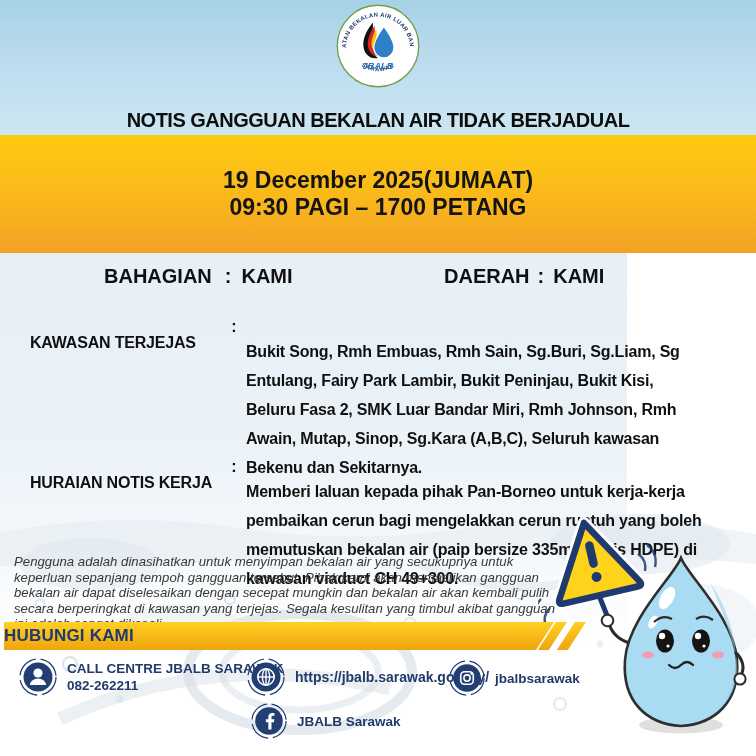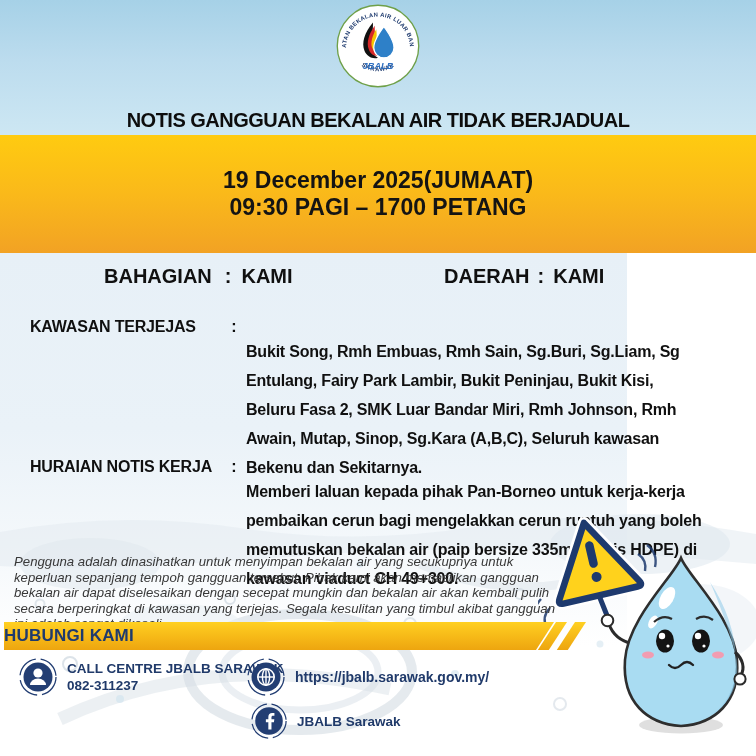--- a/index.html
+++ b/index.html
@@ -36,21 +36,21 @@
   .pair-daerah{left:428px;margin-left:16px;}
   .info-pair .sep{margin:0 10px 0 13px;}
   .pair-daerah .sep{margin:0 9px 0 8px;}
   .section-row{
     position:absolute;left:30px;width:706px;
     display:grid;grid-template-columns:192px 24px 460px;align-items:start;
     color:#101010;
   }
   .row-kawasan{top:59px;}
   .row-huraian{top:199px;}
-  .section-label{font-weight:bold;font-size:16px;letter-spacing:-0.2px;line-height:29px;white-space:nowrap;}
+  .section-label{font-weight:bold;font-size:16px;letter-spacing:-0.2px;line-height:29px;white-space:nowrap;margin-top:16px;}
   .section-colon{font-weight:bold;font-size:16px;line-height:29px;text-align:center;}
   .section-text{font-weight:bold;font-size:16px;letter-spacing:-0.2px;line-height:29px;margin-top:25px;}
   .disclaimer{
     position:absolute;top:301px;left:14px;width:552px;
     font-style:italic;font-size:13.2px;line-height:15.6px;color:#383838;z-index:3;
   }
   
   .contact-band{
     position:absolute;top:369px;left:4px;width:550px;height:28px;z-index:3;
     background:linear-gradient(180deg,#ffd022 0%,#f6b817 55%,#eda50f 100%);
@@ -168,36 +168,46 @@
 
     <div class="contact-item contact-call">
       <svg width="40" height="40" viewBox="0 0 40 40">
         <circle cx="20" cy="20" r="18" fill="none" stroke="#233e73" stroke-width="1.3" stroke-dasharray="24 5"></circle>
         <circle cx="20" cy="20" r="14.5" fill="#233e73"></circle>
         <circle cx="20" cy="16" r="4.6" fill="#ffffff"></circle>
         <path d="M12,28 a8,6.5 0 0 1 16,0 Z" fill="#ffffff"></path>
       </svg>
       <div class="contact-text">
         <div>CALL CENTRE JBALB SARAWAK</div>
-        <div>082-311237</div>
+        <div>082-262211</div>
       </div>
     </div>
 
     <div class="contact-item contact-web">
       <svg width="40" height="40" viewBox="0 0 40 40">
         <circle cx="20" cy="20" r="18" fill="none" stroke="#233e73" stroke-width="1.3" stroke-dasharray="24 5"></circle>
         <circle cx="20" cy="20" r="14.5" fill="#233e73"></circle>
         <circle cx="20" cy="20" r="8.2" fill="none" stroke="#ffffff" stroke-width="1.6"></circle>
         <ellipse cx="20" cy="20" rx="3.6" ry="8.2" fill="none" stroke="#ffffff" stroke-width="1.4"></ellipse>
         <line x1="11.8" y1="20" x2="28.2" y2="20" stroke="#ffffff" stroke-width="1.4"></line>
         <line x1="20" y1="11.8" x2="20" y2="28.2" stroke="#ffffff" stroke-width="1.4"></line>
       </svg>
       <div class="contact-text single">https://jbalb.sarawak.gov.my/</div>
     </div>
 
+    <div class="contact-item contact-ig">
+      <svg width="38" height="38" viewBox="0 0 40 40">
+        <circle cx="20" cy="20" r="18" fill="none" stroke="#233e73" stroke-width="1.3" stroke-dasharray="24 5"></circle>
+        <circle cx="20" cy="20" r="14.5" fill="#233e73"></circle>
+        <rect x="13.4" y="13.4" width="13.2" height="13.2" rx="4" fill="none" stroke="#ffffff" stroke-width="1.7"></rect>
+        <circle cx="20" cy="20" r="3.3" fill="none" stroke="#ffffff" stroke-width="1.6"></circle>
+        <circle cx="24.6" cy="15.6" r="1.2" fill="#ffffff"></circle>
+      </svg>
+      <div class="contact-text">jbalbsarawak</div>
+    </div>
 
     <div class="contact-item contact-fb">
       <svg width="38" height="38" viewBox="0 0 40 40">
         <circle cx="20" cy="20" r="18" fill="none" stroke="#233e73" stroke-width="1.3" stroke-dasharray="24 5"></circle>
         <circle cx="20" cy="20" r="14.5" fill="#233e73"></circle>
         <path d="M22.6,29 L22.6,21.4 L25.2,21.4 L25.6,18.2 L22.6,18.2 L22.6,16.1 C22.6,15.1 23,14.4 24.3,14.4 L25.7,14.4 L25.7,11.6 C25.4,11.6 24.4,11.5 23.3,11.5 C20.9,11.5 19.3,12.9 19.3,15.7 L19.3,18.2 L16.7,18.2 L16.7,21.4 L19.3,21.4 L19.3,29 Z" fill="#ffffff"></path>
       </svg>
       <div class="contact-text">JBALB Sarawak</div>
     </div>
   </div>

